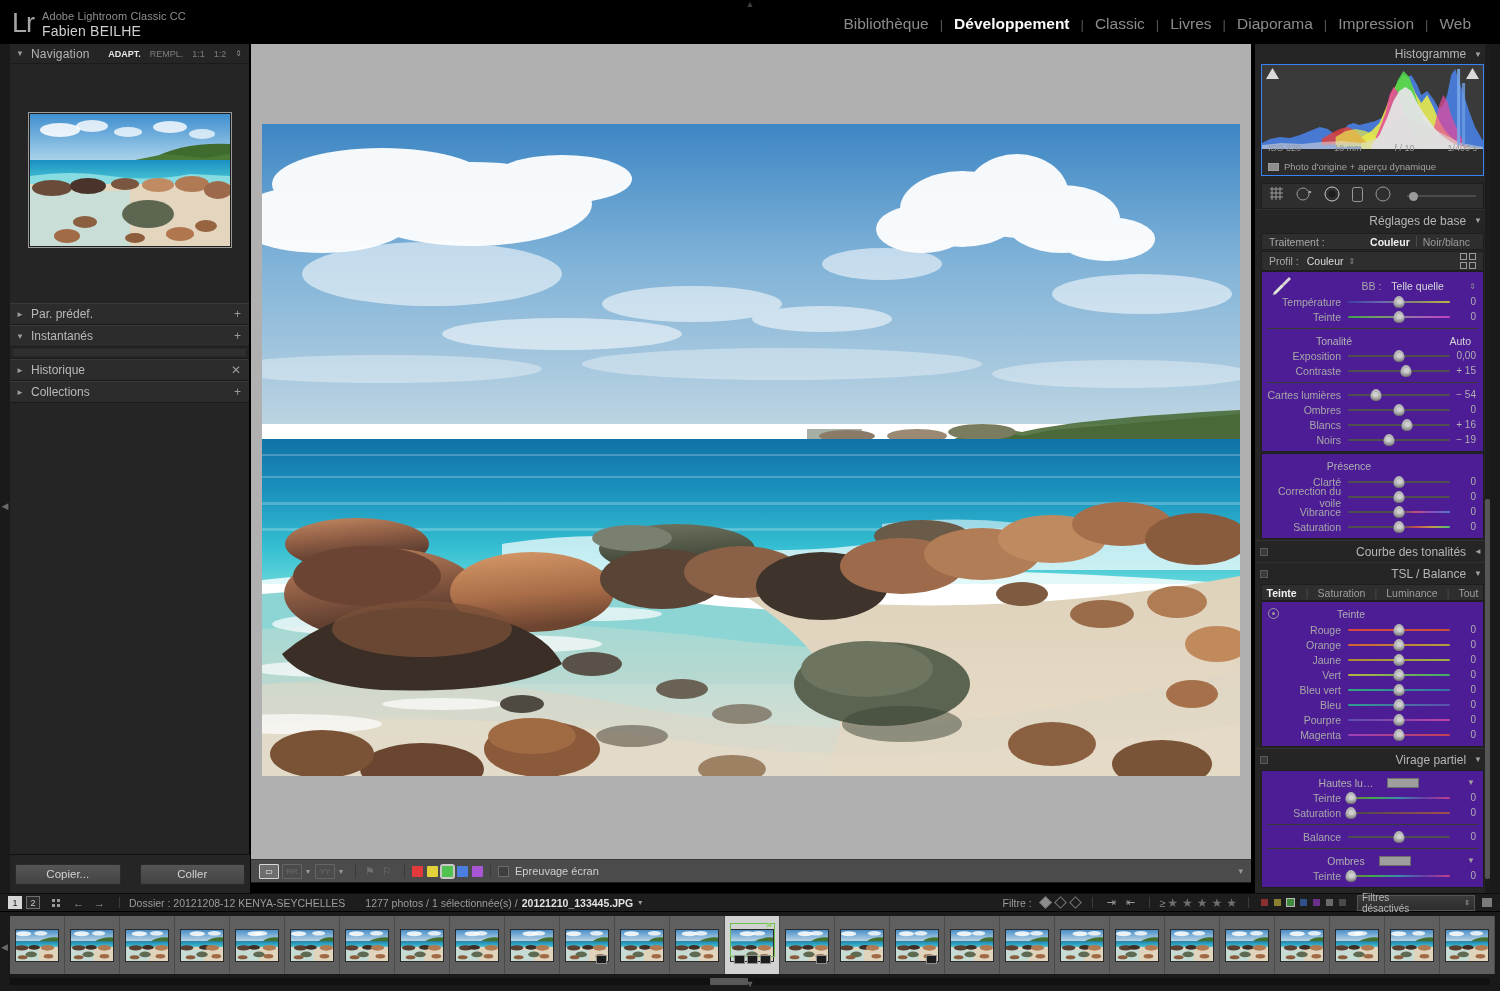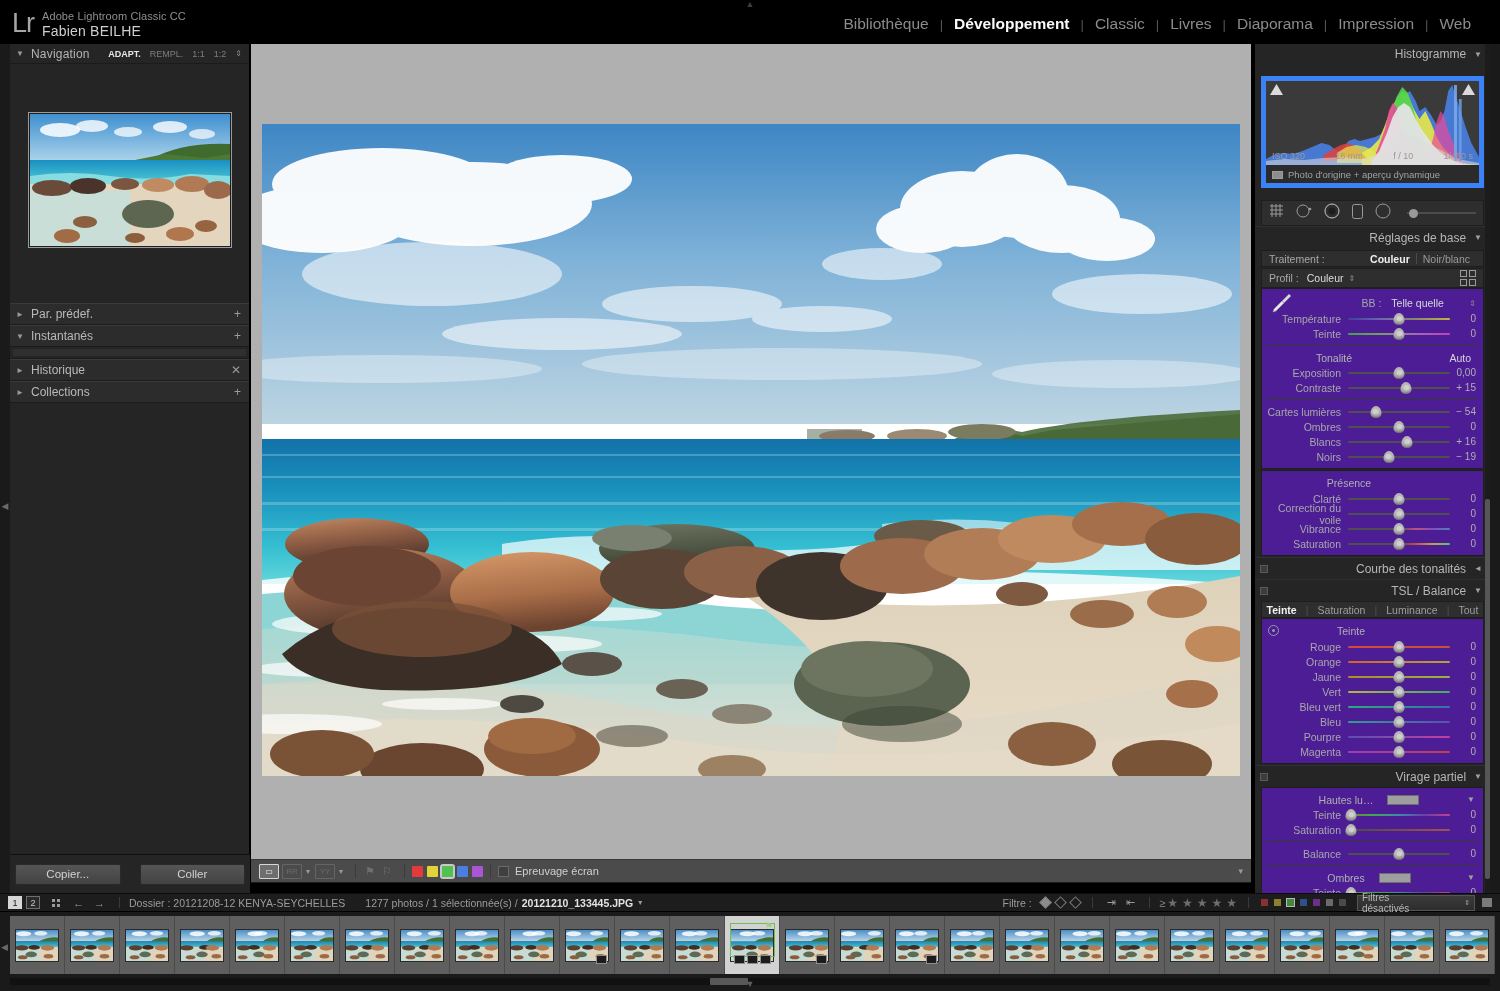--- a/index.html
+++ b/index.html
@@ -149,21 +149,21 @@
   }
   .rscroll .thumbbar { position:absolute; left:0; top:455px; width:5px; height:380px; background:#565656; border-radius:2px;}
 
   .rhead {
     height: 20px; display: flex; align-items: center; justify-content: flex-end;
     padding: 0 8px; font-size: 12px; color: #b6b6b6; background: #252525;
   }
   .rhead .tri { margin-left: 8px; font-size: 8px; color: #a0a0a0; }
 
   .histo-box {
-    margin: 12px 6px; height: 112px; background: #2b2b2b; border: 5px solid #3b82f6;
+    margin: 0 6px; height: 112px; background: #2b2b2b; border: 1px solid #3b82f6;
     position: relative;
   }
   .histo-svg { display: block; width: 100%; height: 84px; }
   .clip-tri {
     position: absolute; top: 3px; width: 13px; height: 11px; background: #dadada;
     clip-path: polygon(50% 0%, 100% 100%, 0% 100%);
   }
   .clip-tri.l { left: 4px; } .clip-tri.r { right: 4px; }
   .histo-meta {
     position: absolute; bottom: 22px; left: 0; width: 100%;

